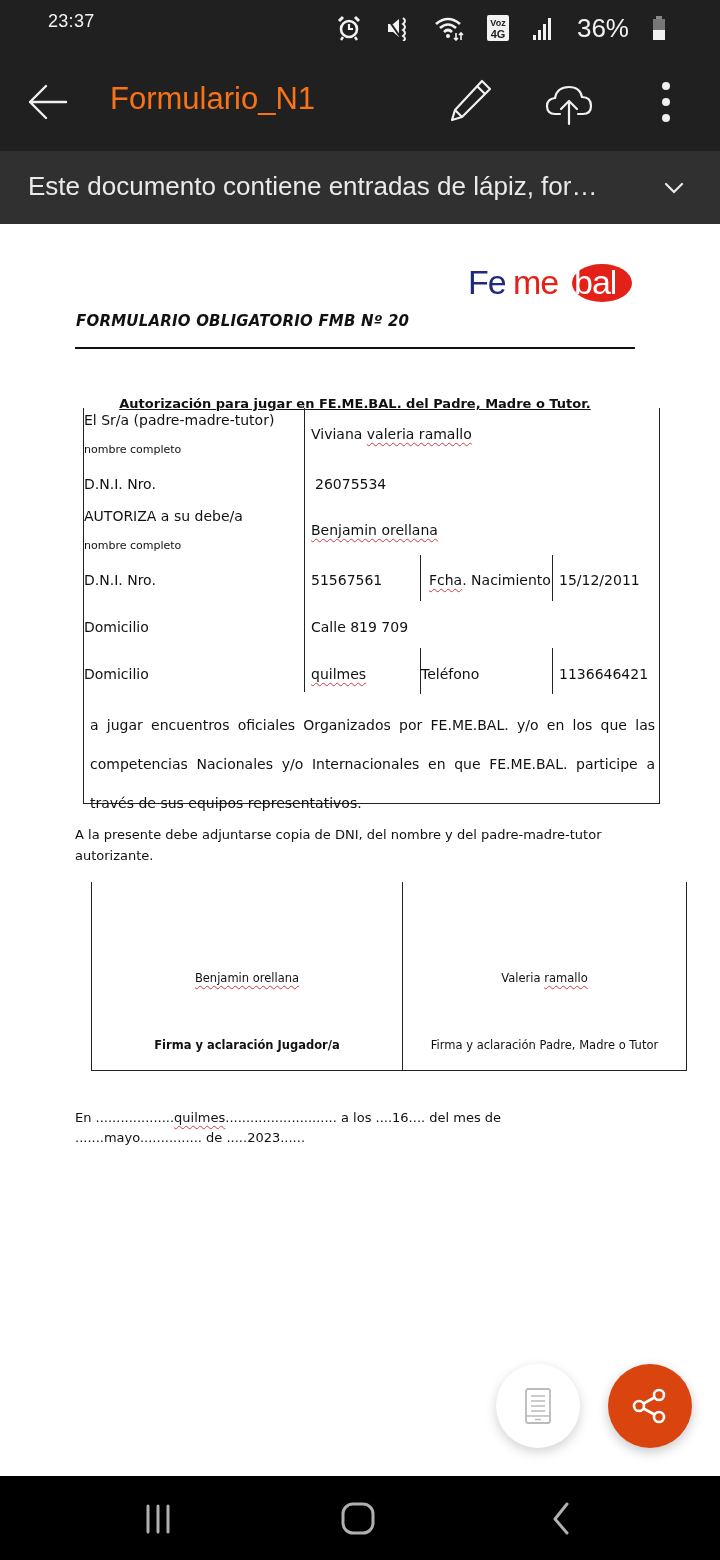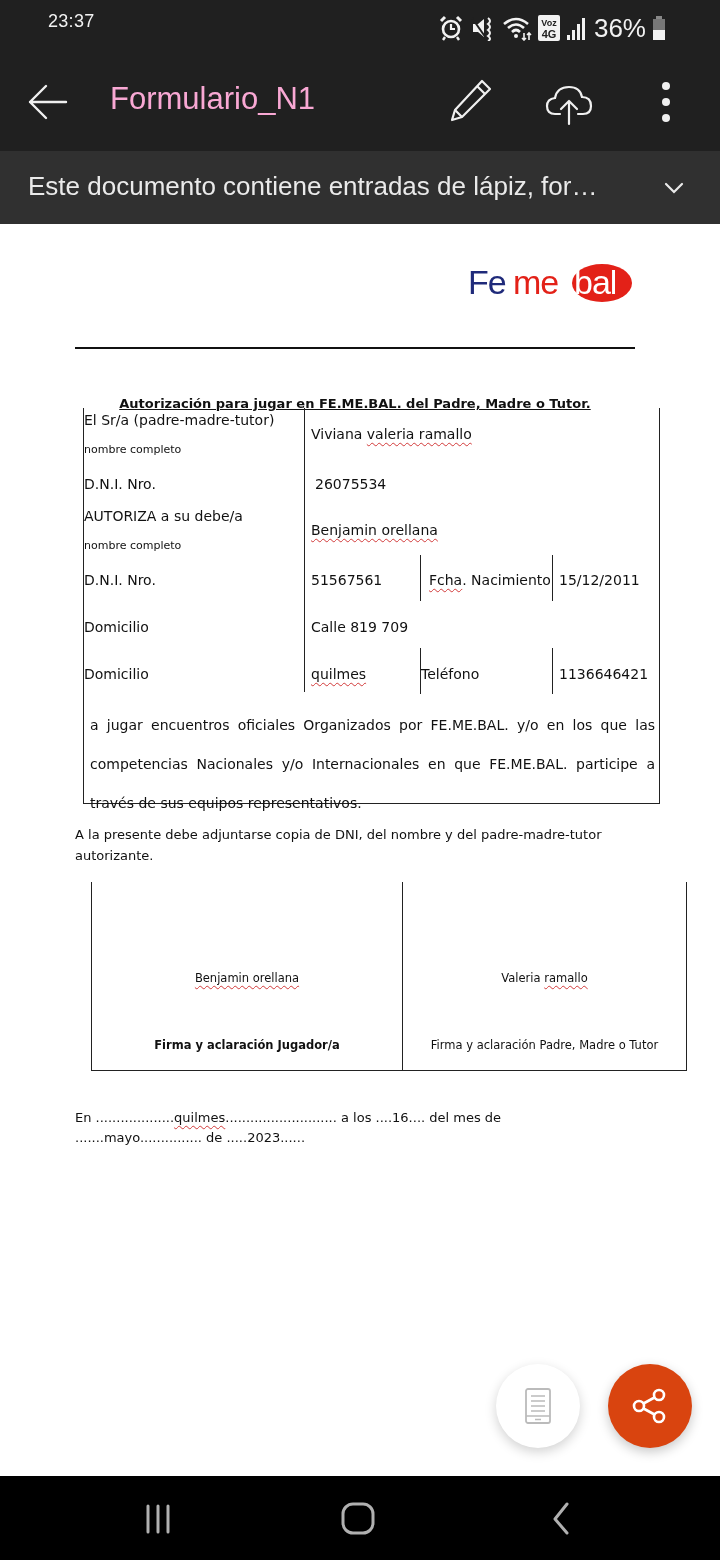--- a/index.html
+++ b/index.html
@@ -2,28 +2,28 @@
 <html><head>
 <meta charset="utf-8">
 <style>
   * { box-sizing: border-box; margin: 0; padding: 0; }
   html, body { width: 720px; height: 1560px; overflow: hidden; background: #ffffff; }
   body { position: relative; font-family: "Liberation Sans", "DejaVu Sans", sans-serif; }
 
   
   .statusbar { position: absolute; left: 0; top: 0; width: 720px; height: 56px; background: #202020; color: #f2f2f2; }
   .statusbar .time { position: absolute; left: 48px; top: 11px; font-size: 18px; letter-spacing: 0.3px; }
-  .statusbar .icons { position: absolute; right: 54px; top: 12px; display: flex; align-items: center; gap: 6px; height: 32px; }
+  .statusbar .icons { position: absolute; right: 54px; top: 12px; display: flex; align-items: center; gap: 23px; height: 32px; }
   .statusbar .icons svg { display: block; }
   .statusbar .pct { font-size: 26px; color: #f2f2f2; margin-left: 2px; }
 
   
   .appbar { position: absolute; left: 0; top: 56px; width: 720px; height: 95px; background: #202020; color: #f0f0f0; }
   .appbar .back { position: absolute; left: 26px; top: 26px; width: 44px; height: 40px; cursor: pointer; }
-  .appbar .title { position: absolute; left: 110px; top: 25px; font-size: 31px; color: #f9a8d4; }
+  .appbar .title { position: absolute; left: 110px; top: 25px; font-size: 31px; color: #f97316; }
   .appbar .pencil { position: absolute; left: 448px; top: 22px; width: 46px; height: 46px; cursor: pointer; }
   .appbar .cloud { position: absolute; left: 544px; top: 26px; width: 50px; height: 44px; cursor: pointer; }
   .appbar .more { position: absolute; left: 652px; top: 24px; width: 28px; height: 46px; cursor: pointer; }
 
   
   .banner { position: absolute; left: 0; top: 151px; width: 720px; height: 73px; background: #303030; color: #eaeaea; cursor: pointer; }
   .banner .text { position: absolute; left: 28px; top: 20px; font-size: 26px; white-space: nowrap; }
   .banner .chev { position: absolute; left: 662px; top: 28px; width: 24px; height: 18px; }
 
   
@@ -129,20 +129,21 @@
 
 <div class="doc">
 
   <svg class="logo" viewBox="0 0 170 42">
     <ellipse cx="136" cy="21" rx="30" ry="19" fill="#e32118"></ellipse>
     <text x="2" y="32" font-size="34" font-family="Liberation Sans, sans-serif" fill="#1f2a7a" letter-spacing="-1">Fe</text>
     <text x="47" y="32" font-size="34" font-family="Liberation Sans, sans-serif" fill="#e32118" letter-spacing="-1">me</text>
     <text x="108" y="32" font-size="34" font-family="Liberation Sans, sans-serif" fill="#ffffff" letter-spacing="-1">bal</text>
   </svg>
 
+  <div class="form-title">FORMULARIO OBLIGATORIO FMB Nº 20</div>
   <div class="hr"></div>
   <div class="subtitle">Autorización para jugar en FE.ME.BAL. del Padre, Madre o Tutor.</div>
 
   <div class="vline" style="left:83px; top:184px; height:396px;"></div>
   <div class="vline" style="left:304px; top:184px; height:284px;"></div>
   <div class="vline" style="left:659px; top:184px; height:396px;"></div>
   <div class="vline" style="left:420px; top:331px; height:46px;"></div>
   <div class="vline" style="left:552px; top:331px; height:46px;"></div>
   <div class="vline" style="left:420px; top:424px; height:46px;"></div>
   <div class="vline" style="left:552px; top:424px; height:46px;"></div>

